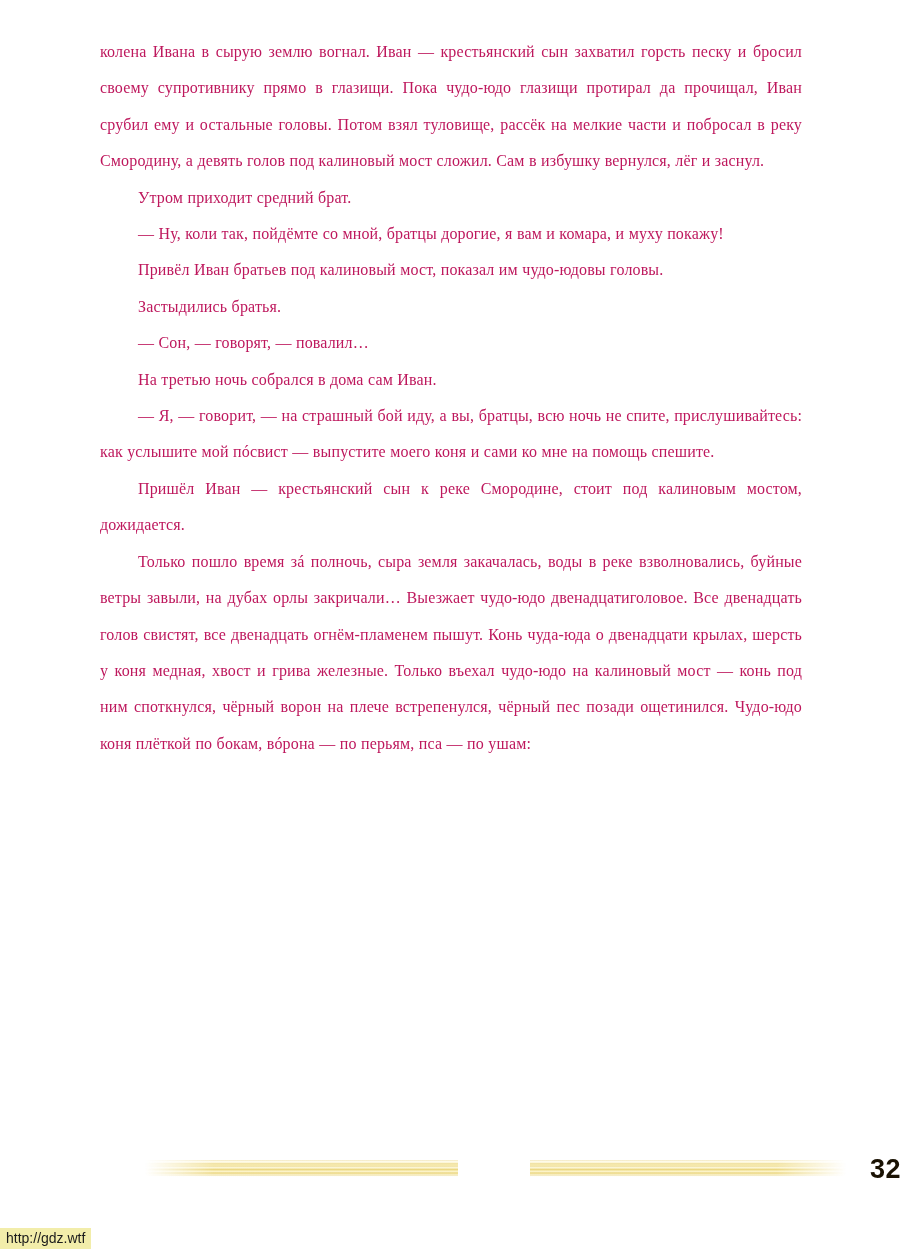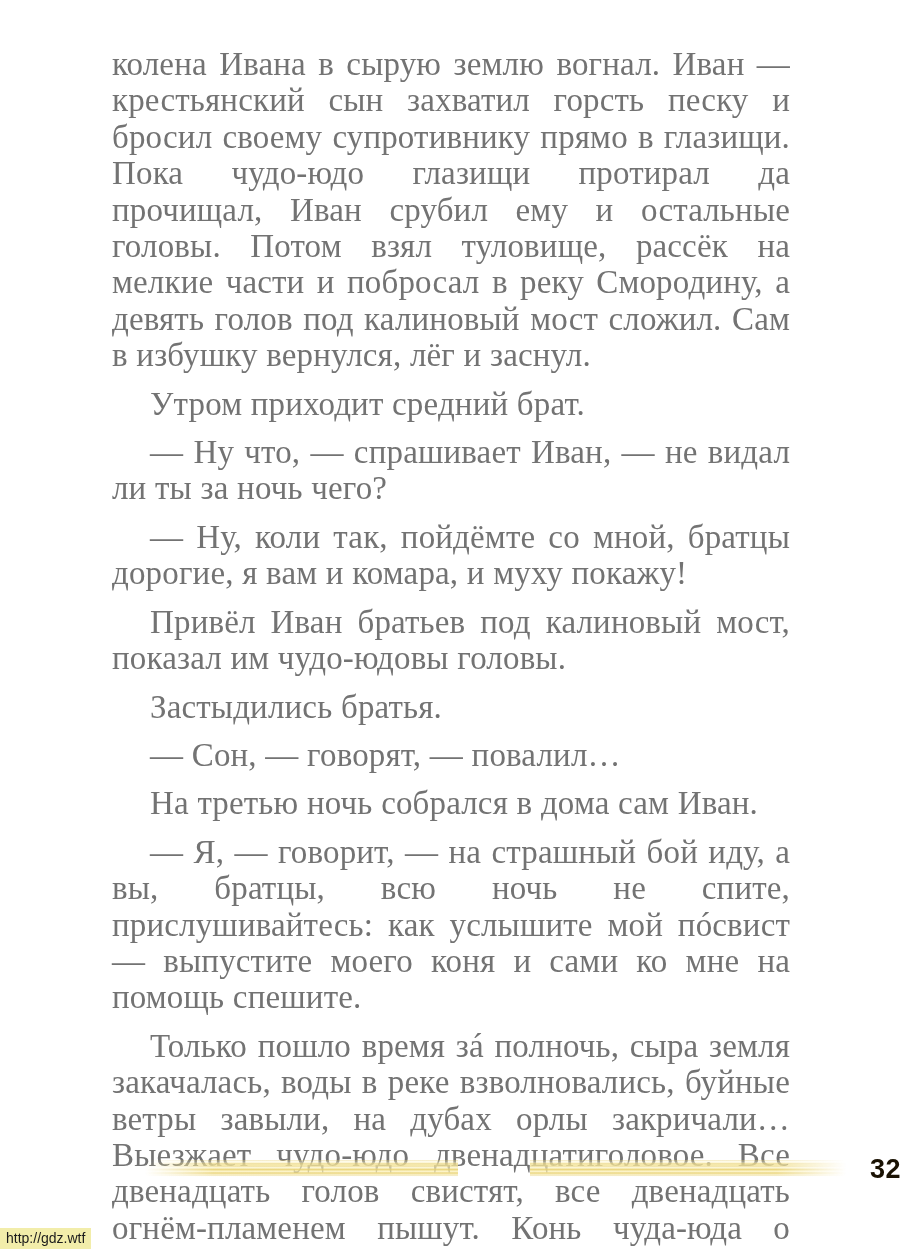--- a/index.html
+++ b/index.html
@@ -24,28 +24,28 @@
   }
 
   .text-column {
     position: absolute;
     left: 100px;
     top: 34px;
     width: 702px;
   }
 
   .para {
-    margin: 12px;
-    font-size: 33px;
+    margin: 0;
+    font-size: 16px;
     line-height: 36.4px;
     text-align: justify;
     text-justify: inter-word;
     letter-spacing: 0.15px;
     word-spacing: 0.2px;
-    color: #737373;
+    color: #be185d;
     -webkit-font-smoothing: none;
   }
 
   .para.indent {
     text-indent: 38px;
   }
 
   
 
   .footer {
@@ -125,27 +125,27 @@
   }
 </style>
 </head>
 <body>
 
 <div class="page">
 
   <div class="text-column">
     <p class="para">колена Ивана в сырую землю вогнал. Иван — крестьянский сын захватил горсть песку и бросил своему супротивнику прямо в глазищи. Пока чудо-юдо глазищи протирал да прочищал, Иван срубил ему и остальные головы. Потом взял туловище, рассёк на мелкие части и побросал в реку Смородину, а девять голов под калиновый мост сложил. Сам в избушку вернулся, лёг и заснул.</p>
     <p class="para indent">Утром приходит средний брат.</p>
-    <p class="para indent">— Ну что, — спрашивает Иван, — не видал ли ты за ночь чего?</p>
     <p class="para indent">— Ну, коли так, пойдёмте со мной, братцы дорогие, я вам и комара, и муху покажу!</p>
     <p class="para indent">Привёл Иван братьев под калиновый мост, показал им чудо-юдовы головы.</p>
     <p class="para indent">Застыдились братья.</p>
     <p class="para indent">— Сон, — говорят, — повалил…</p>
     <p class="para indent">На третью ночь собрался в дома сам Иван.</p>
     <p class="para indent">— Я, — говорит, — на страшный бой иду, а вы, братцы, всю ночь не спите, прислушивайтесь: как услышите мой пóсвист — выпустите моего коня и сами ко мне на помощь спешите.</p>
+    <p class="para indent">Пришёл Иван — крестьянский сын к реке Смородине, стоит под калиновым мостом, дожидается.</p>
     <p class="para indent">Только пошло время зá полночь, сыра земля закачалась, воды в реке взволновались, буйные ветры завыли, на дубах орлы закричали… Выезжает чудо-юдо двенадцатиголовое. Все двенадцать голов свистят, все двенадцать огнём-пламенем пышут. Конь чуда-юда о двенадцати крылах, шерсть у коня медная, хвост и грива железные. Только въехал чудо-юдо на калиновый мост — конь под ним споткнулся, чёрный ворон на плече встрепенулся, чёрный пес позади ощетинился. Чудо-юдо коня плёткой по бокам, вóрона — по перьям, пса — по ушам:</p>
   </div>
 
   <div class="footer">
     <div class="rule rule-left"></div>
     <div class="page-number">32</div>
     <div class="rule rule-right"></div>
   </div>
 
   <div class="watermark">http://gdz.wtf</div>

